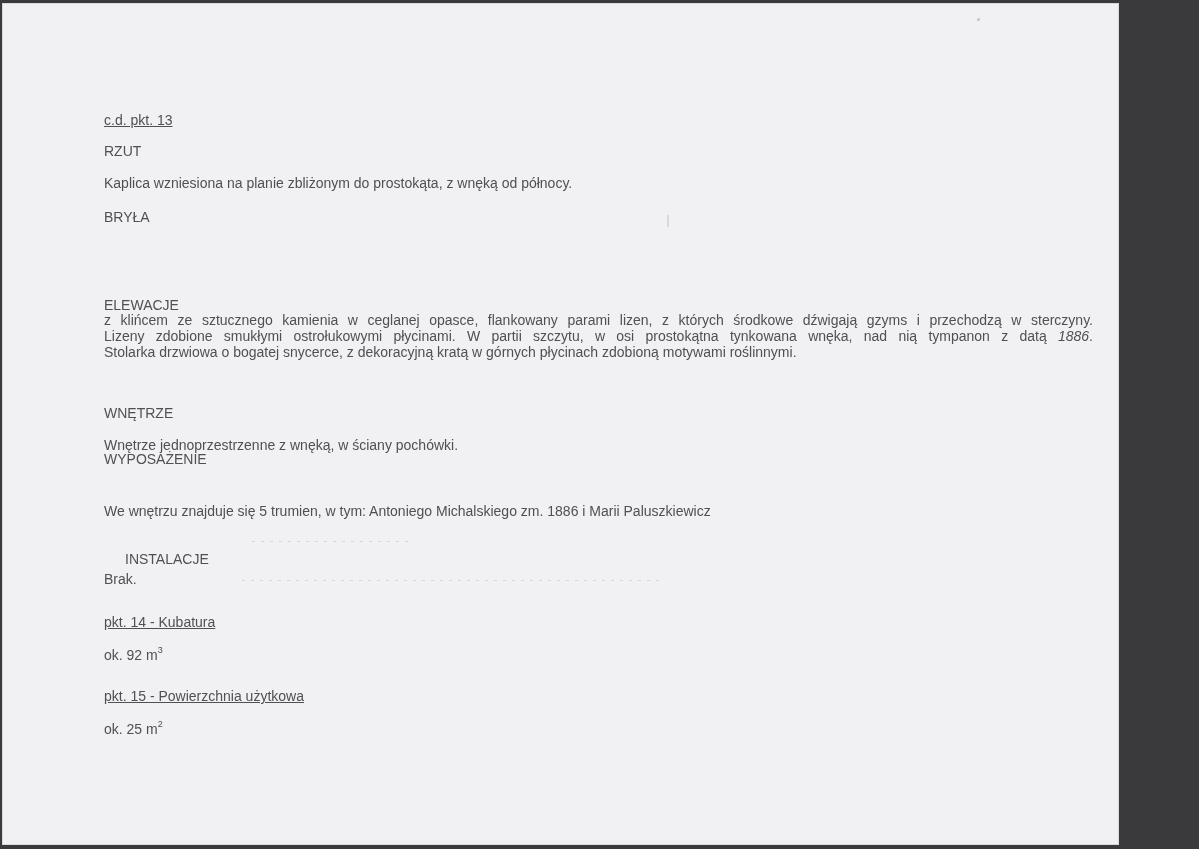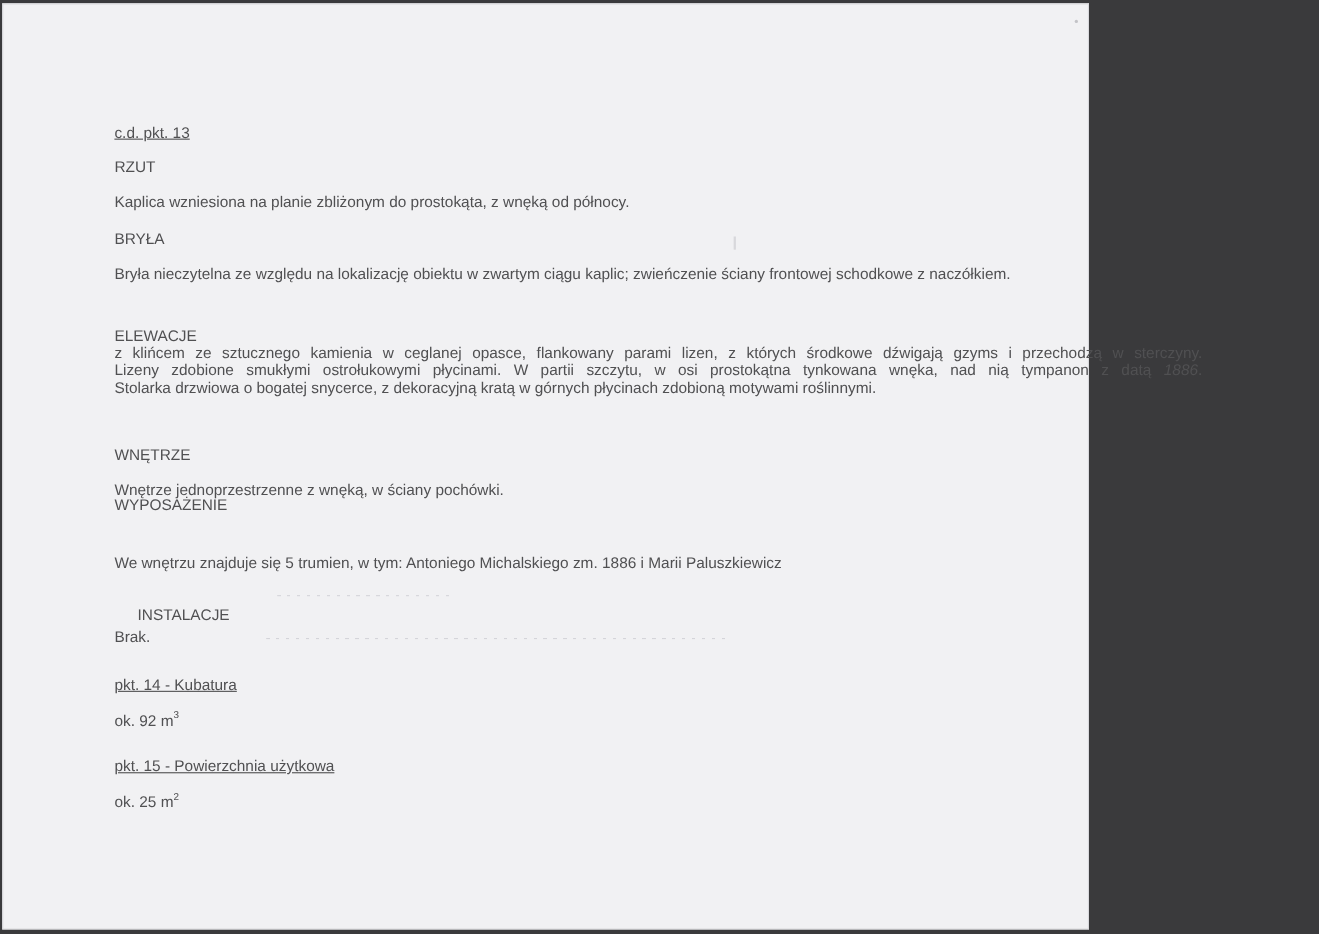--- a/index.html
+++ b/index.html
@@ -7,21 +7,21 @@
       padding: 0;
       width: 1199px;
       height: 849px;
       overflow: hidden;
       background: #3a3a3c;
     }
     .page {
       position: absolute;
       left: 2px;
       top: 3px;
-      width: 988px;
+      width: 1117px;
       height: 842px;
       background: #f1f1f3;
       box-shadow: inset 0 0 0 1px #d9d9dc;
     }
     .text {
       position: absolute;
       left: 102px;
       font-family: "Liberation Sans", sans-serif;
       font-size: 14px;
       color: #505052;
@@ -72,21 +72,20 @@
   <div class="noise" style="left:240px; top:577px; width:420px;"></div>
   <div class="dot-mark" style="left:665px; top:212px;"></div>
   <div class="corner-mark" style="left:975px; top:15px;"></div>
 
   <div class="text u" style="top:109px;">c.d. pkt. 13</div>
 
   <div class="text" style="top:140px;">RZUT</div>
   <div class="text" style="top:172px;">Kaplica wzniesiona na planie zbliżonym do prostokąta, z wnęką od północy.</div>
 
   <div class="text" style="top:206px;">BRYŁA</div>
-  <div class="text" style="top:238px;">Bryła nieczytelna ze względu na lokalizację obiektu w zwartym ciągu kaplic; zwieńczenie ściany frontowej schodkowe z naczółkiem.</div>
 
   <div class="text" style="top:294px;text-align:right;">ELEWACJE</div>
 
   <div class="para">
     <span class="line">z klińcem ze sztucznego kamienia w ceglanej opasce, flankowany parami lizen, z których środkowe dźwigają gzyms i przechodzą w sterczyny.</span>
     <span class="line"><span>Lizeny zdobione smukłymi ostrołukowymi płycinami. W partii szczytu, w osi prostokątna tynkowana wnęka, nad nią tympanon z datą </span><span class="em">1886</span><span>.</span></span>
     <span class="line last">Stolarka drzwiowa o bogatej snycerce, z dekoracyjną kratą w górnych płycinach zdobioną motywami roślinnymi.</span>
   </div>
 
   <div class="text" style="top:402px;">WNĘTRZE</div>

